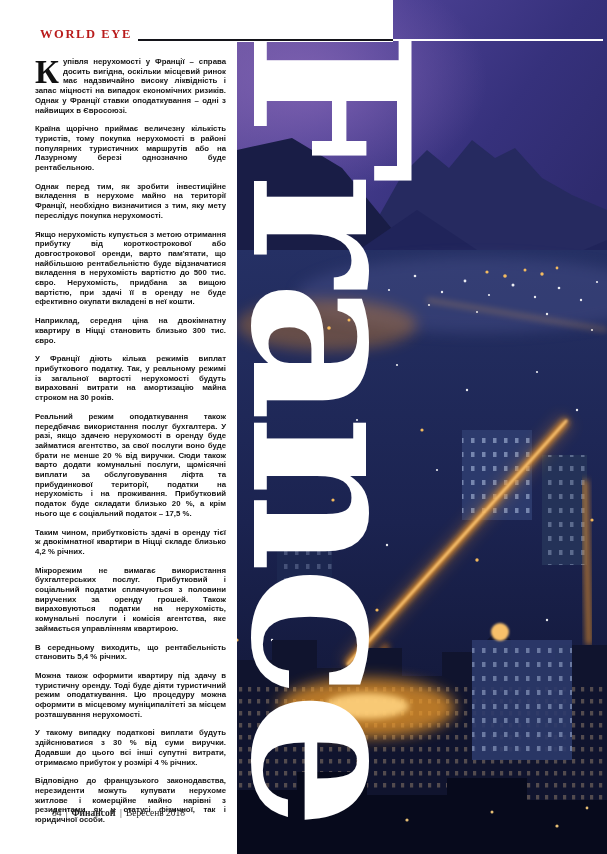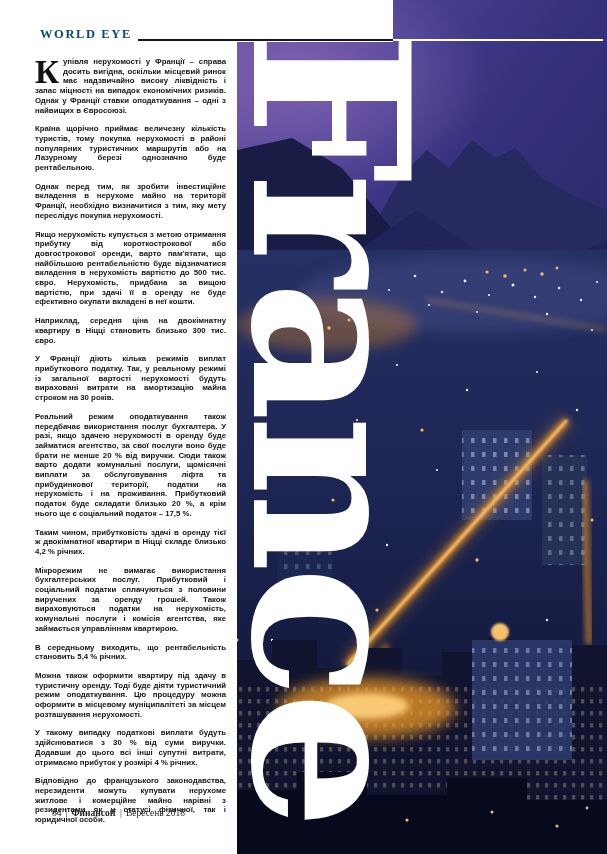--- a/index.html
+++ b/index.html
@@ -5,21 +5,21 @@
   html,body{margin:0;padding:0;}
   body{
     width:607px;height:854px;position:relative;overflow:hidden;
     background:#ffffff;
     font-family:"Liberation Sans",sans-serif;
   }
   
   .section-title{
     position:absolute;left:40px;top:27px;
     font-family:"Liberation Serif",serif;font-weight:bold;
-    font-size:12.5px;letter-spacing:1.6px;color:#0c4a6e;
+    font-size:12.5px;letter-spacing:1.6px;color:#b91c1c;
   }
   .rule-black{position:absolute;left:138px;top:39px;width:255px;height:2px;background:#14141a;z-index:6;}
   .rule-white{position:absolute;left:393px;top:39px;width:210px;height:2px;background:#ffffff;z-index:6;}
 
   
   .photo{position:absolute;left:237px;top:0;width:370px;height:854px;z-index:1;overflow:hidden;}
   .photo svg{display:block;}
   .header-cover{position:absolute;left:237px;top:0;width:156px;height:42px;background:#ffffff;z-index:3;}
 
   

